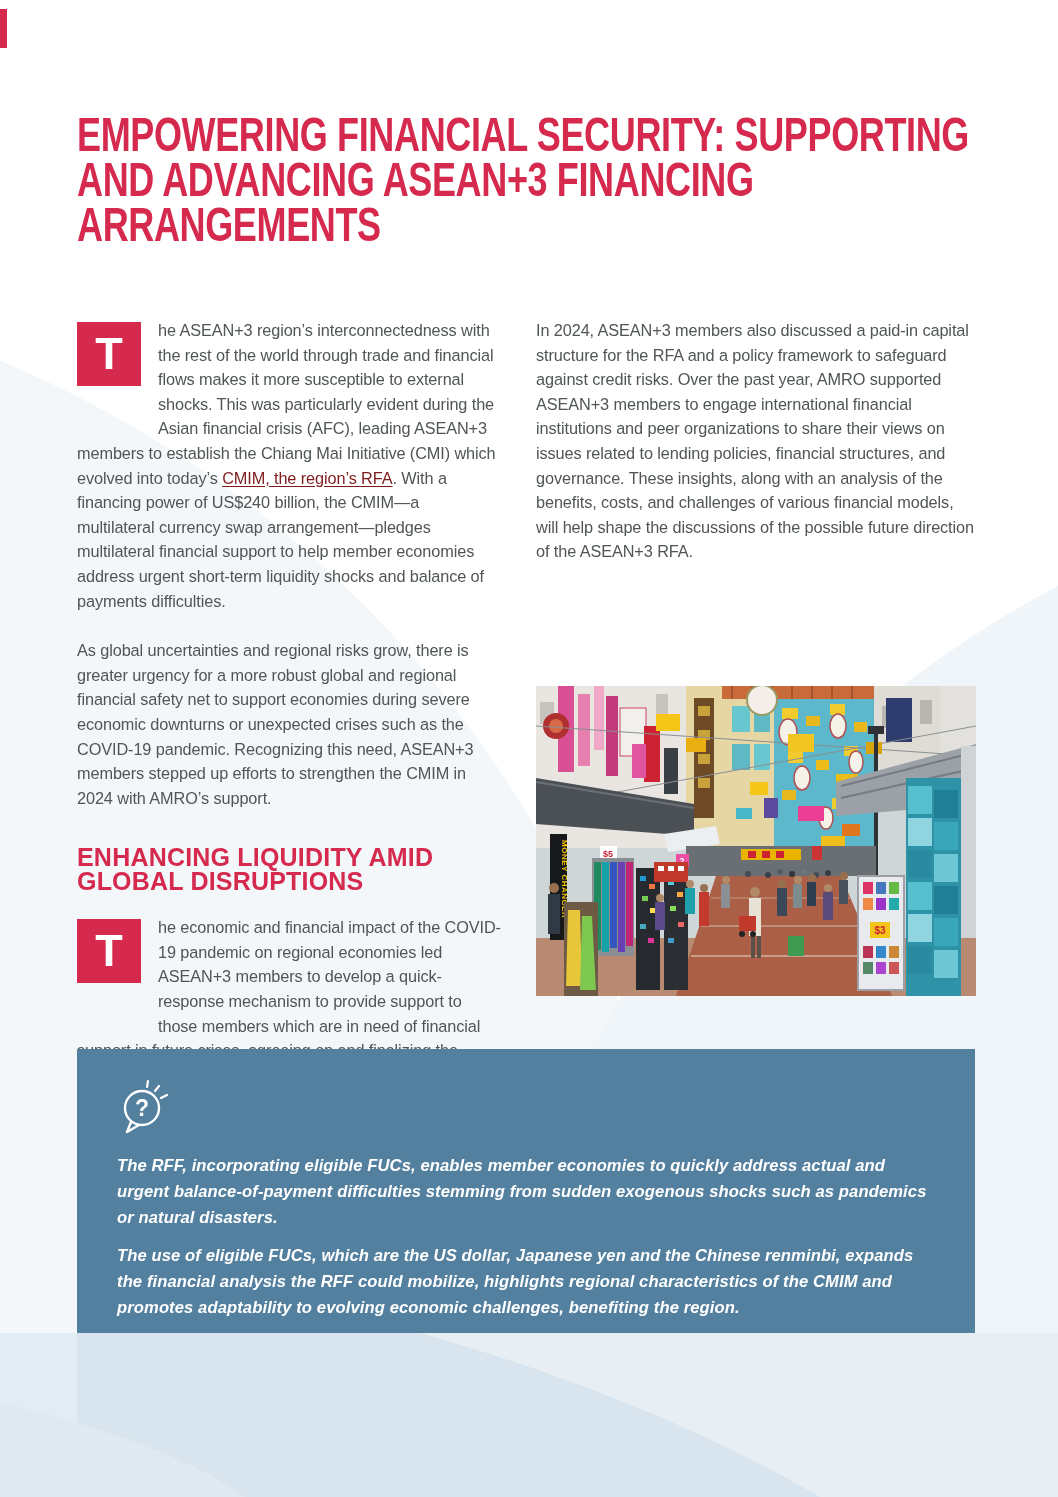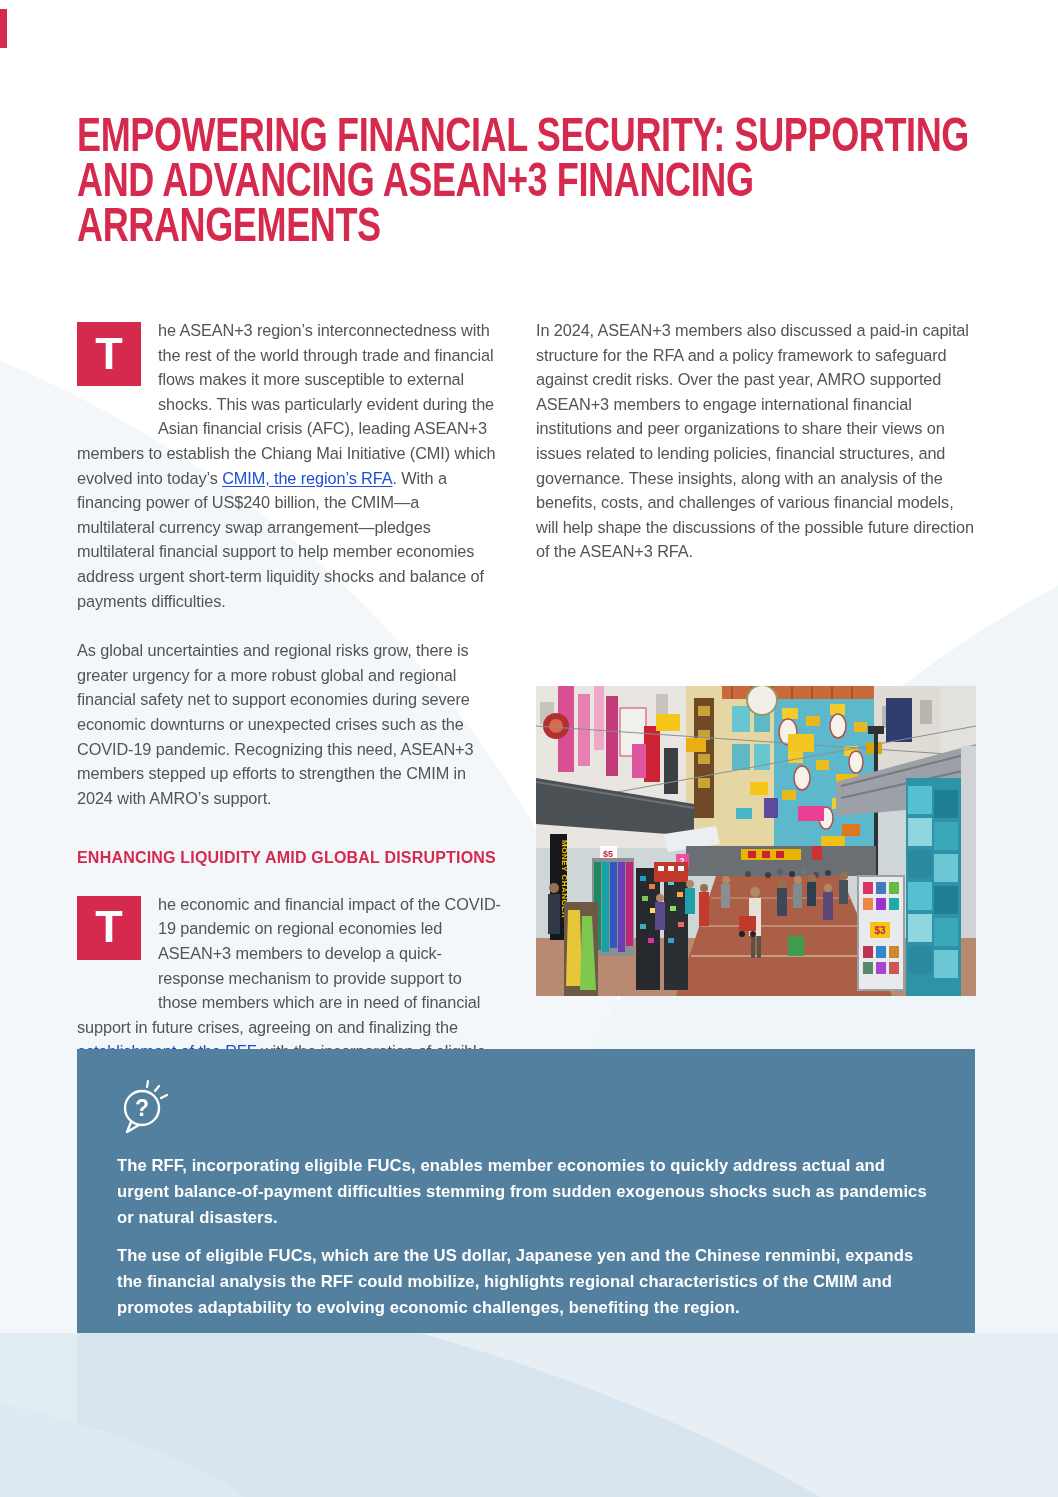--- a/index.html
+++ b/index.html
@@ -13,30 +13,30 @@
   .title{position:absolute;left:77px;top:112px;width:1330px;z-index:2;
          color:#D6294E;font-weight:700;font-size:49px;line-height:45px;letter-spacing:-0.5px;
          transform:scaleX(0.735);transform-origin:0 0;}
   
   .col{position:absolute;top:318px;z-index:2;color:#4F5654;font-size:16.3px;line-height:24.6px;letter-spacing:-0.1px;}
   .col-left{left:77px;width:424px;}
   .col-right{left:536px;width:440px;}
   .para{margin:0 0 25px 0;}
   .dropcap{float:left;width:64px;height:64px;margin:4px 17px 32px 0;background:#D6294E;
            color:#ffffff;font-size:45px;font-weight:700;display:flex;align-items:center;justify-content:center;}
-  a.link{color:#1d4ed8;text-decoration:underline;text-underline-offset:2px;cursor:pointer;}
-  .sec-head{margin:36px 0 22px 0;color:#D6294E;font-size:16px;line-height:23.5px;font-weight:700;letter-spacing:0.2px;}
+  a.link{color:#7f1d1d;text-decoration:underline;text-underline-offset:2px;cursor:pointer;}
+  .sec-head{margin:36px 0 22px 0;color:#D6294E;font-size:25px;line-height:23.5px;font-weight:700;letter-spacing:0.2px;}
   
   .photo{position:absolute;left:536px;top:686px;width:440px;height:310px;z-index:2;overflow:hidden;}
   
   .qa-box{position:absolute;left:77px;top:1049px;width:898px;height:284px;z-index:2;background:#54809F;
           box-sizing:border-box;padding:30px 40px;color:#ffffff;overflow:hidden;}
   .qa-head-row{display:flex;align-items:center;gap:16px;margin-bottom:14px;}
   .qa-title{font-size:21.5px;font-weight:700;letter-spacing:0.1px;}
-  .qa-para{font-size:16.6px;line-height:26px;font-weight:700;margin:12px 0 0 0;letter-spacing:0.1px;}
+  .qa-para{font-size:16.6px;line-height:26px;font-weight:700;margin:12px 0 0 0;letter-spacing:0.1px;font-style:italic;}
   
   .bottom-band{position:absolute;left:0;top:1333px;width:1058px;height:164px;z-index:1;}
 </style>
 </head>
 <body>
 
 <div class="page">
 
   <svg class="bg-layer" width="1058" height="1497" viewBox="0 0 1058 1497">
     <circle cx="-430" cy="1395" r="1120" fill="#f3f7fa"></circle>

